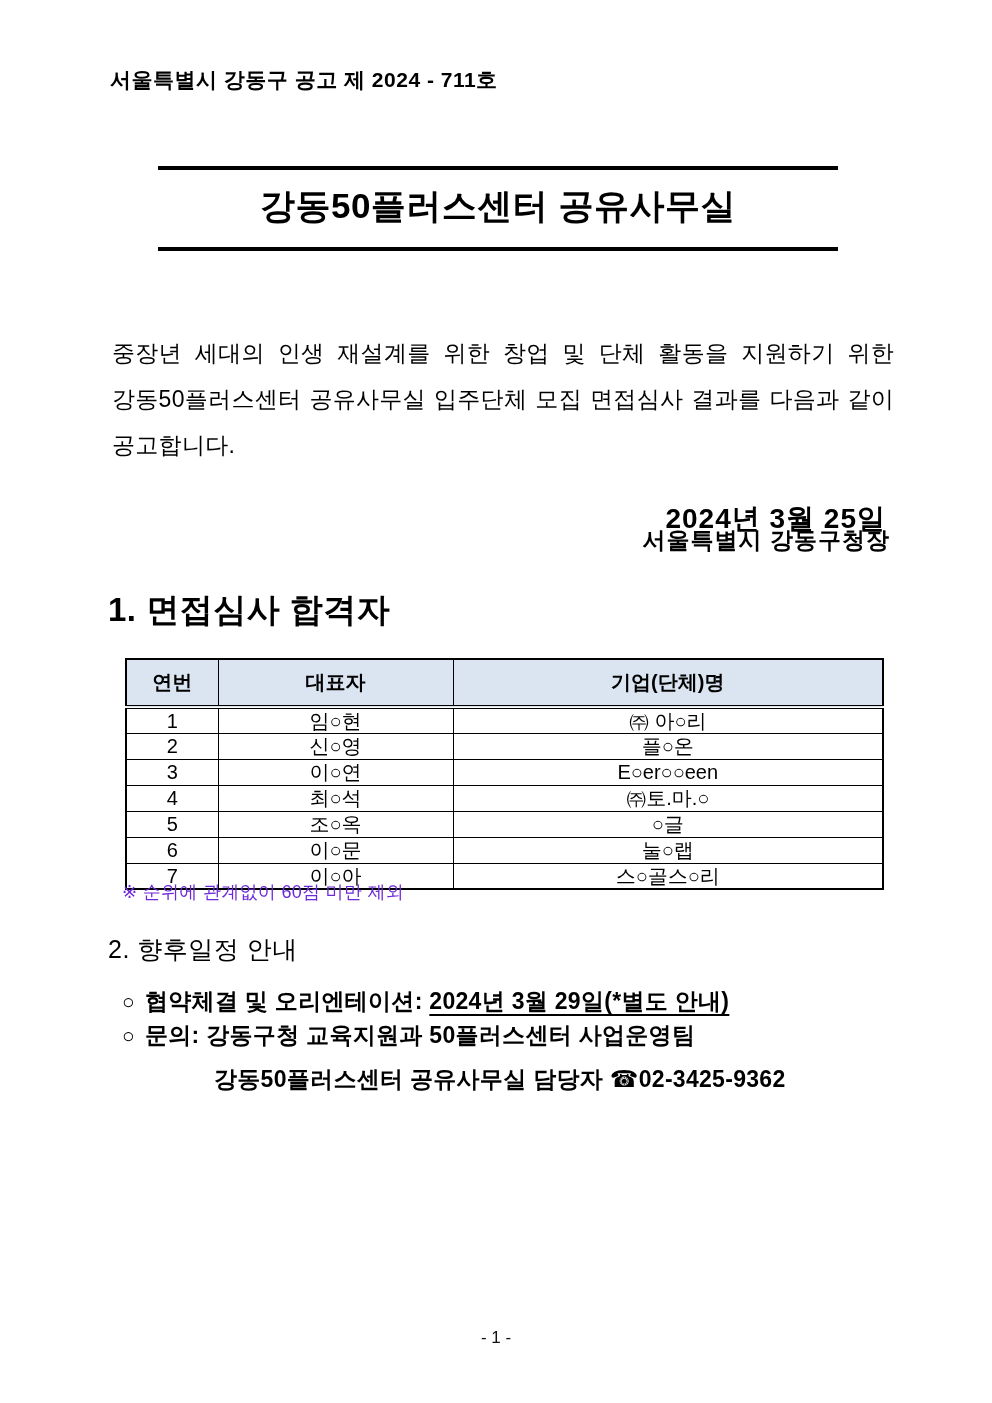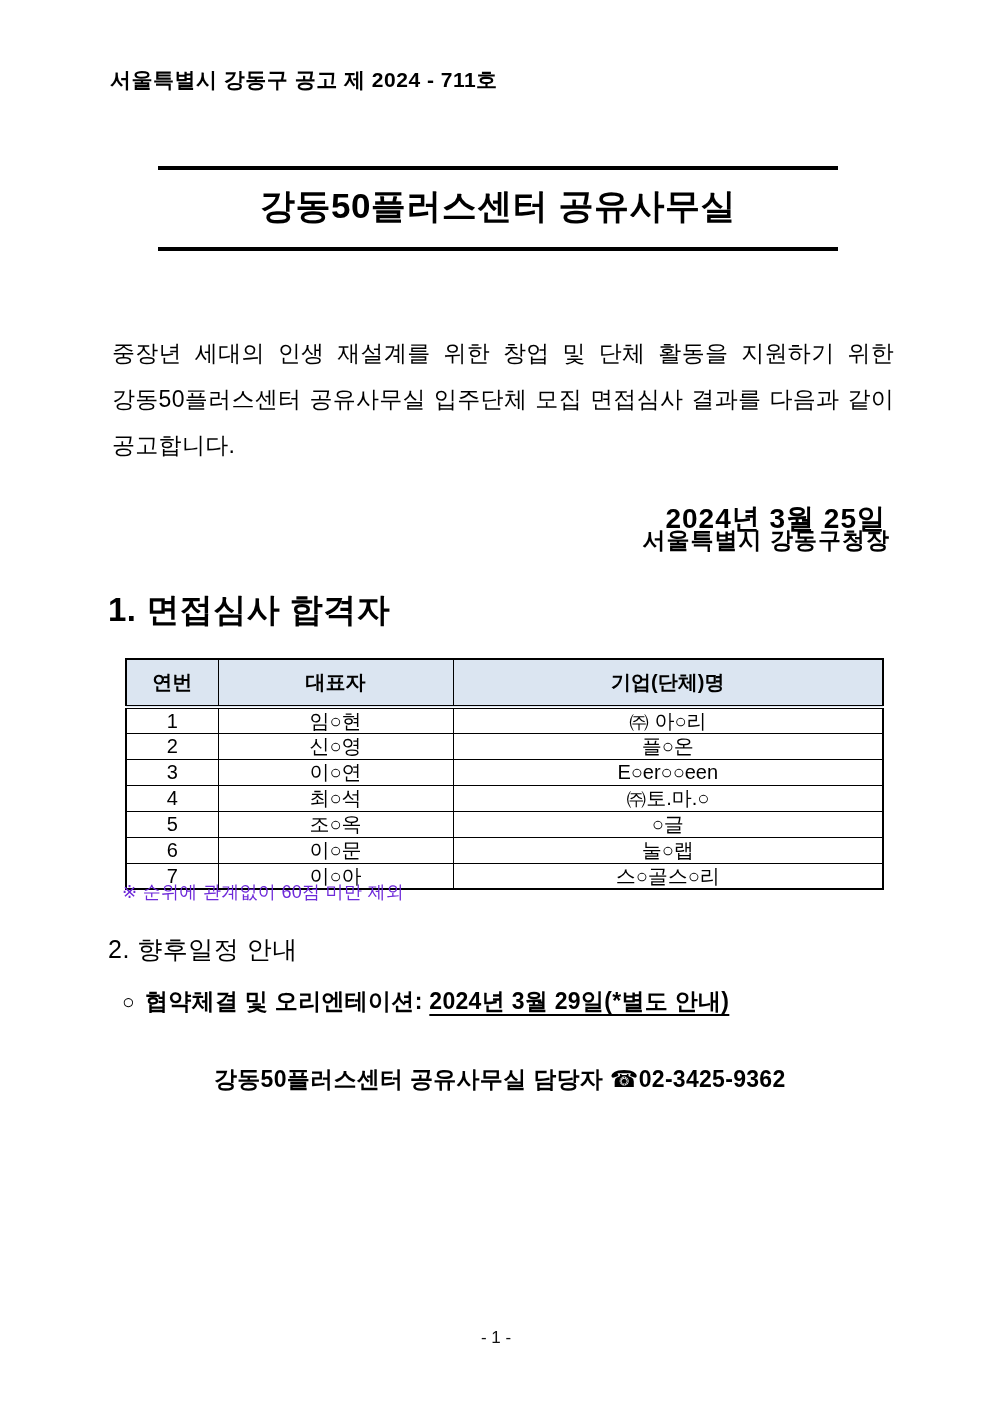--- a/index.html
+++ b/index.html
@@ -224,18 +224,21 @@
   </table>
 
   <div class="table-note">※ 순위에 관계없이 60점 미만 제외</div>
 
   <div class="sec2-heading">2. 향후일정 안내</div>
 
   <div class="bullet1">
     <span class="bullet-marker">○</span><span>협약체결 및 오리엔테이션: </span><span class="u">2024년 3월 29일(*별도 안내)</span>
   </div>
 
+  <div class="bullet2">
+    <span class="bullet-marker">○</span><span>문의: 강동구청 교육지원과 50플러스센터 사업운영팀</span>
+  </div>
 
   <div class="contact-line">강동50플러스센터 공유사무실 담당자 ☎02-3425-9362</div>
 
   <div class="footer-page">- 1 -</div>
 
 </div>
 
 </body></html>

